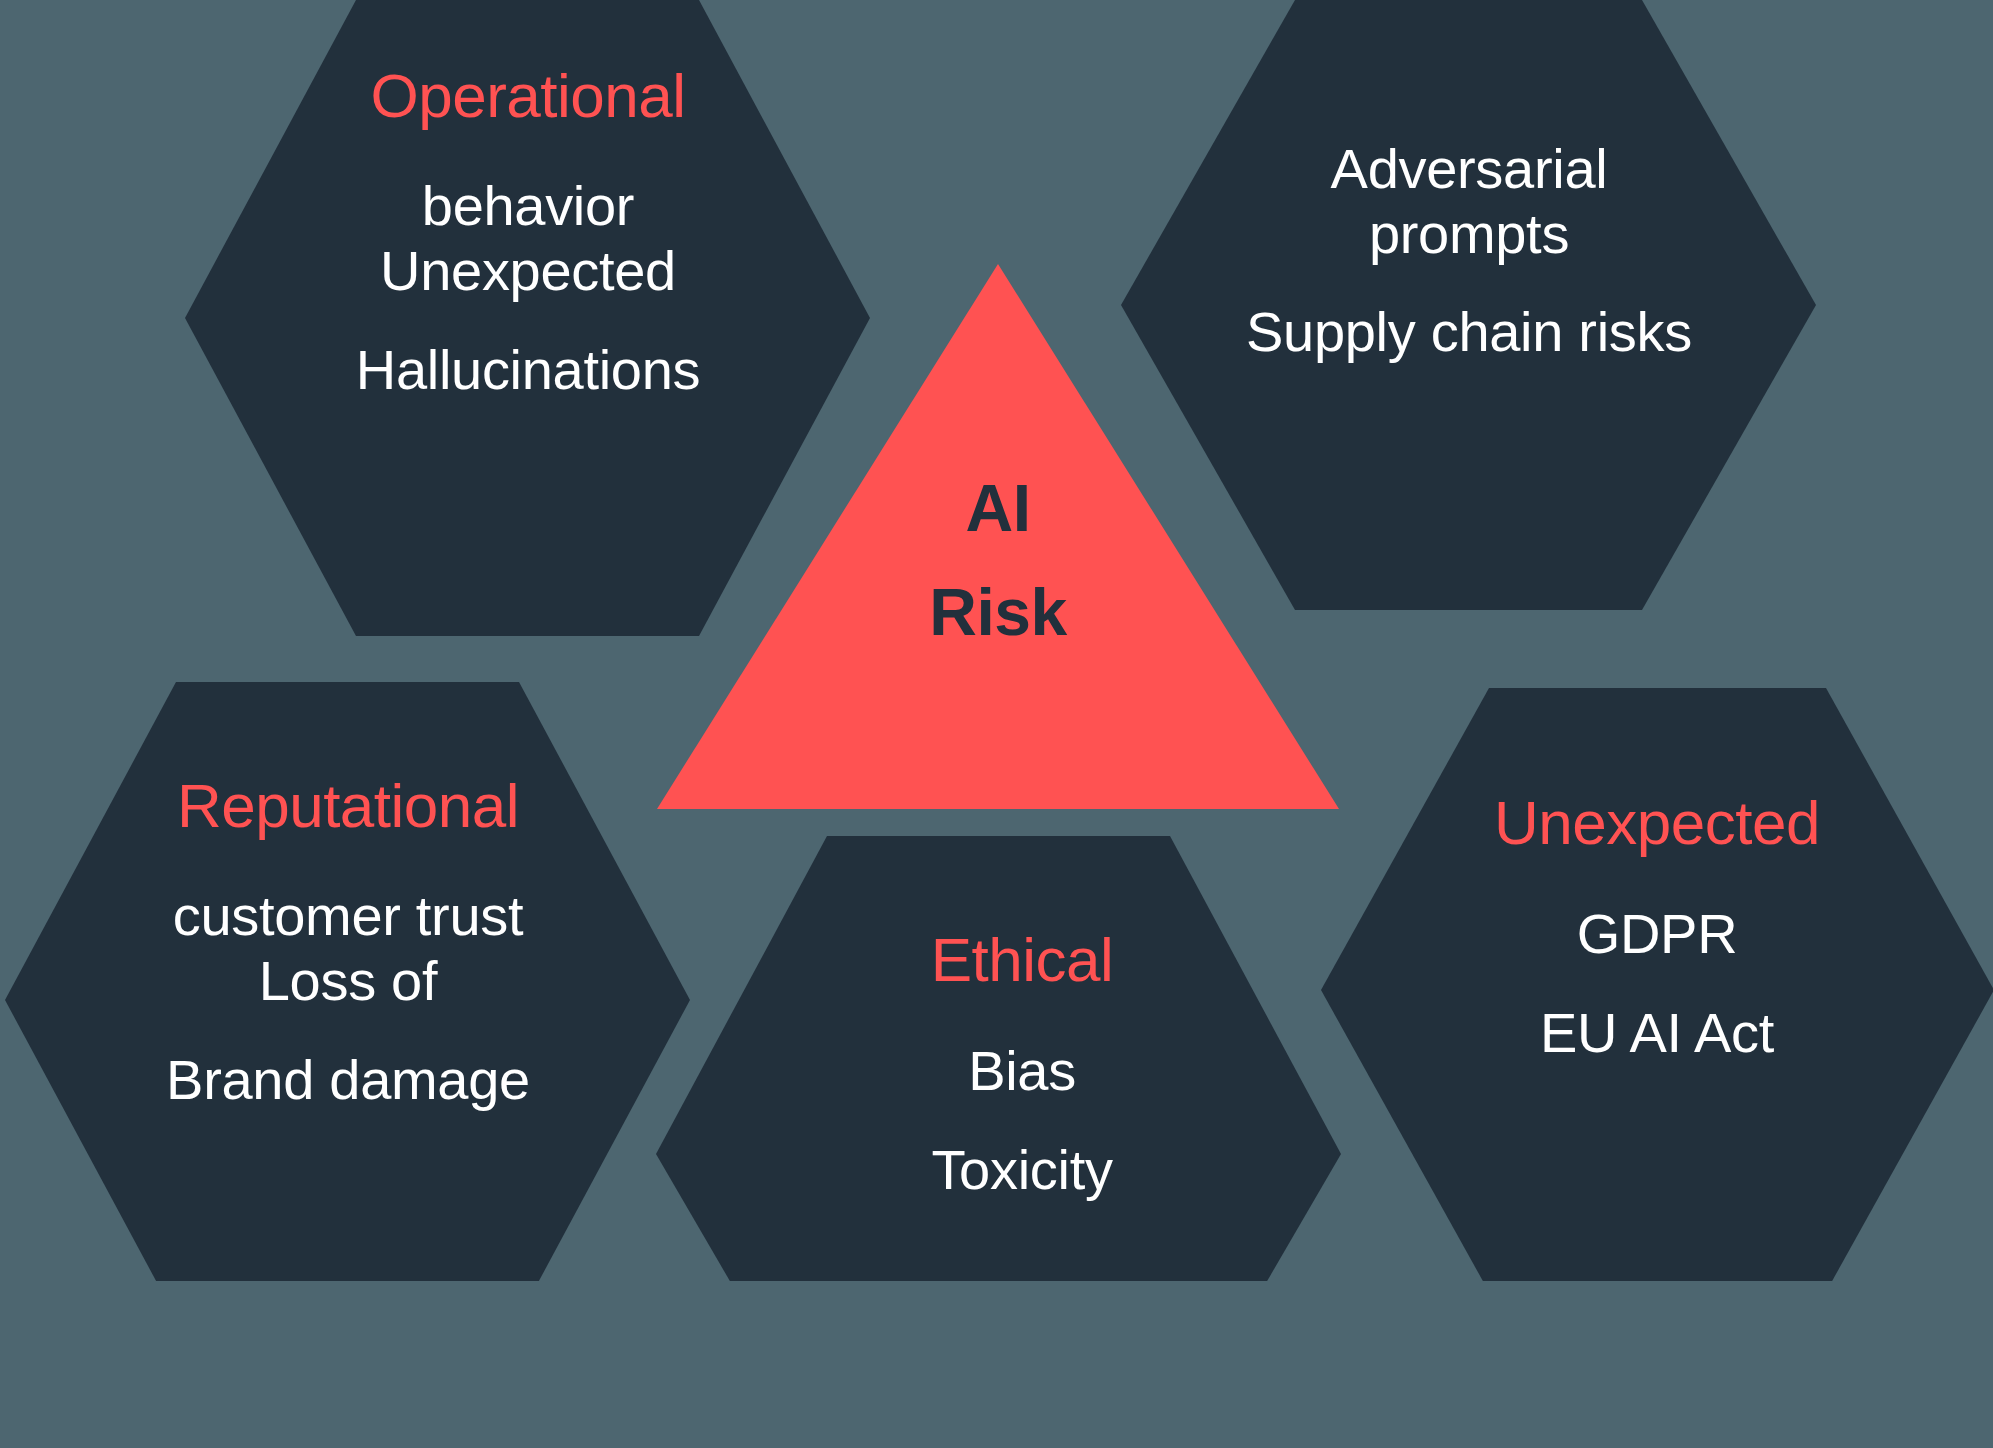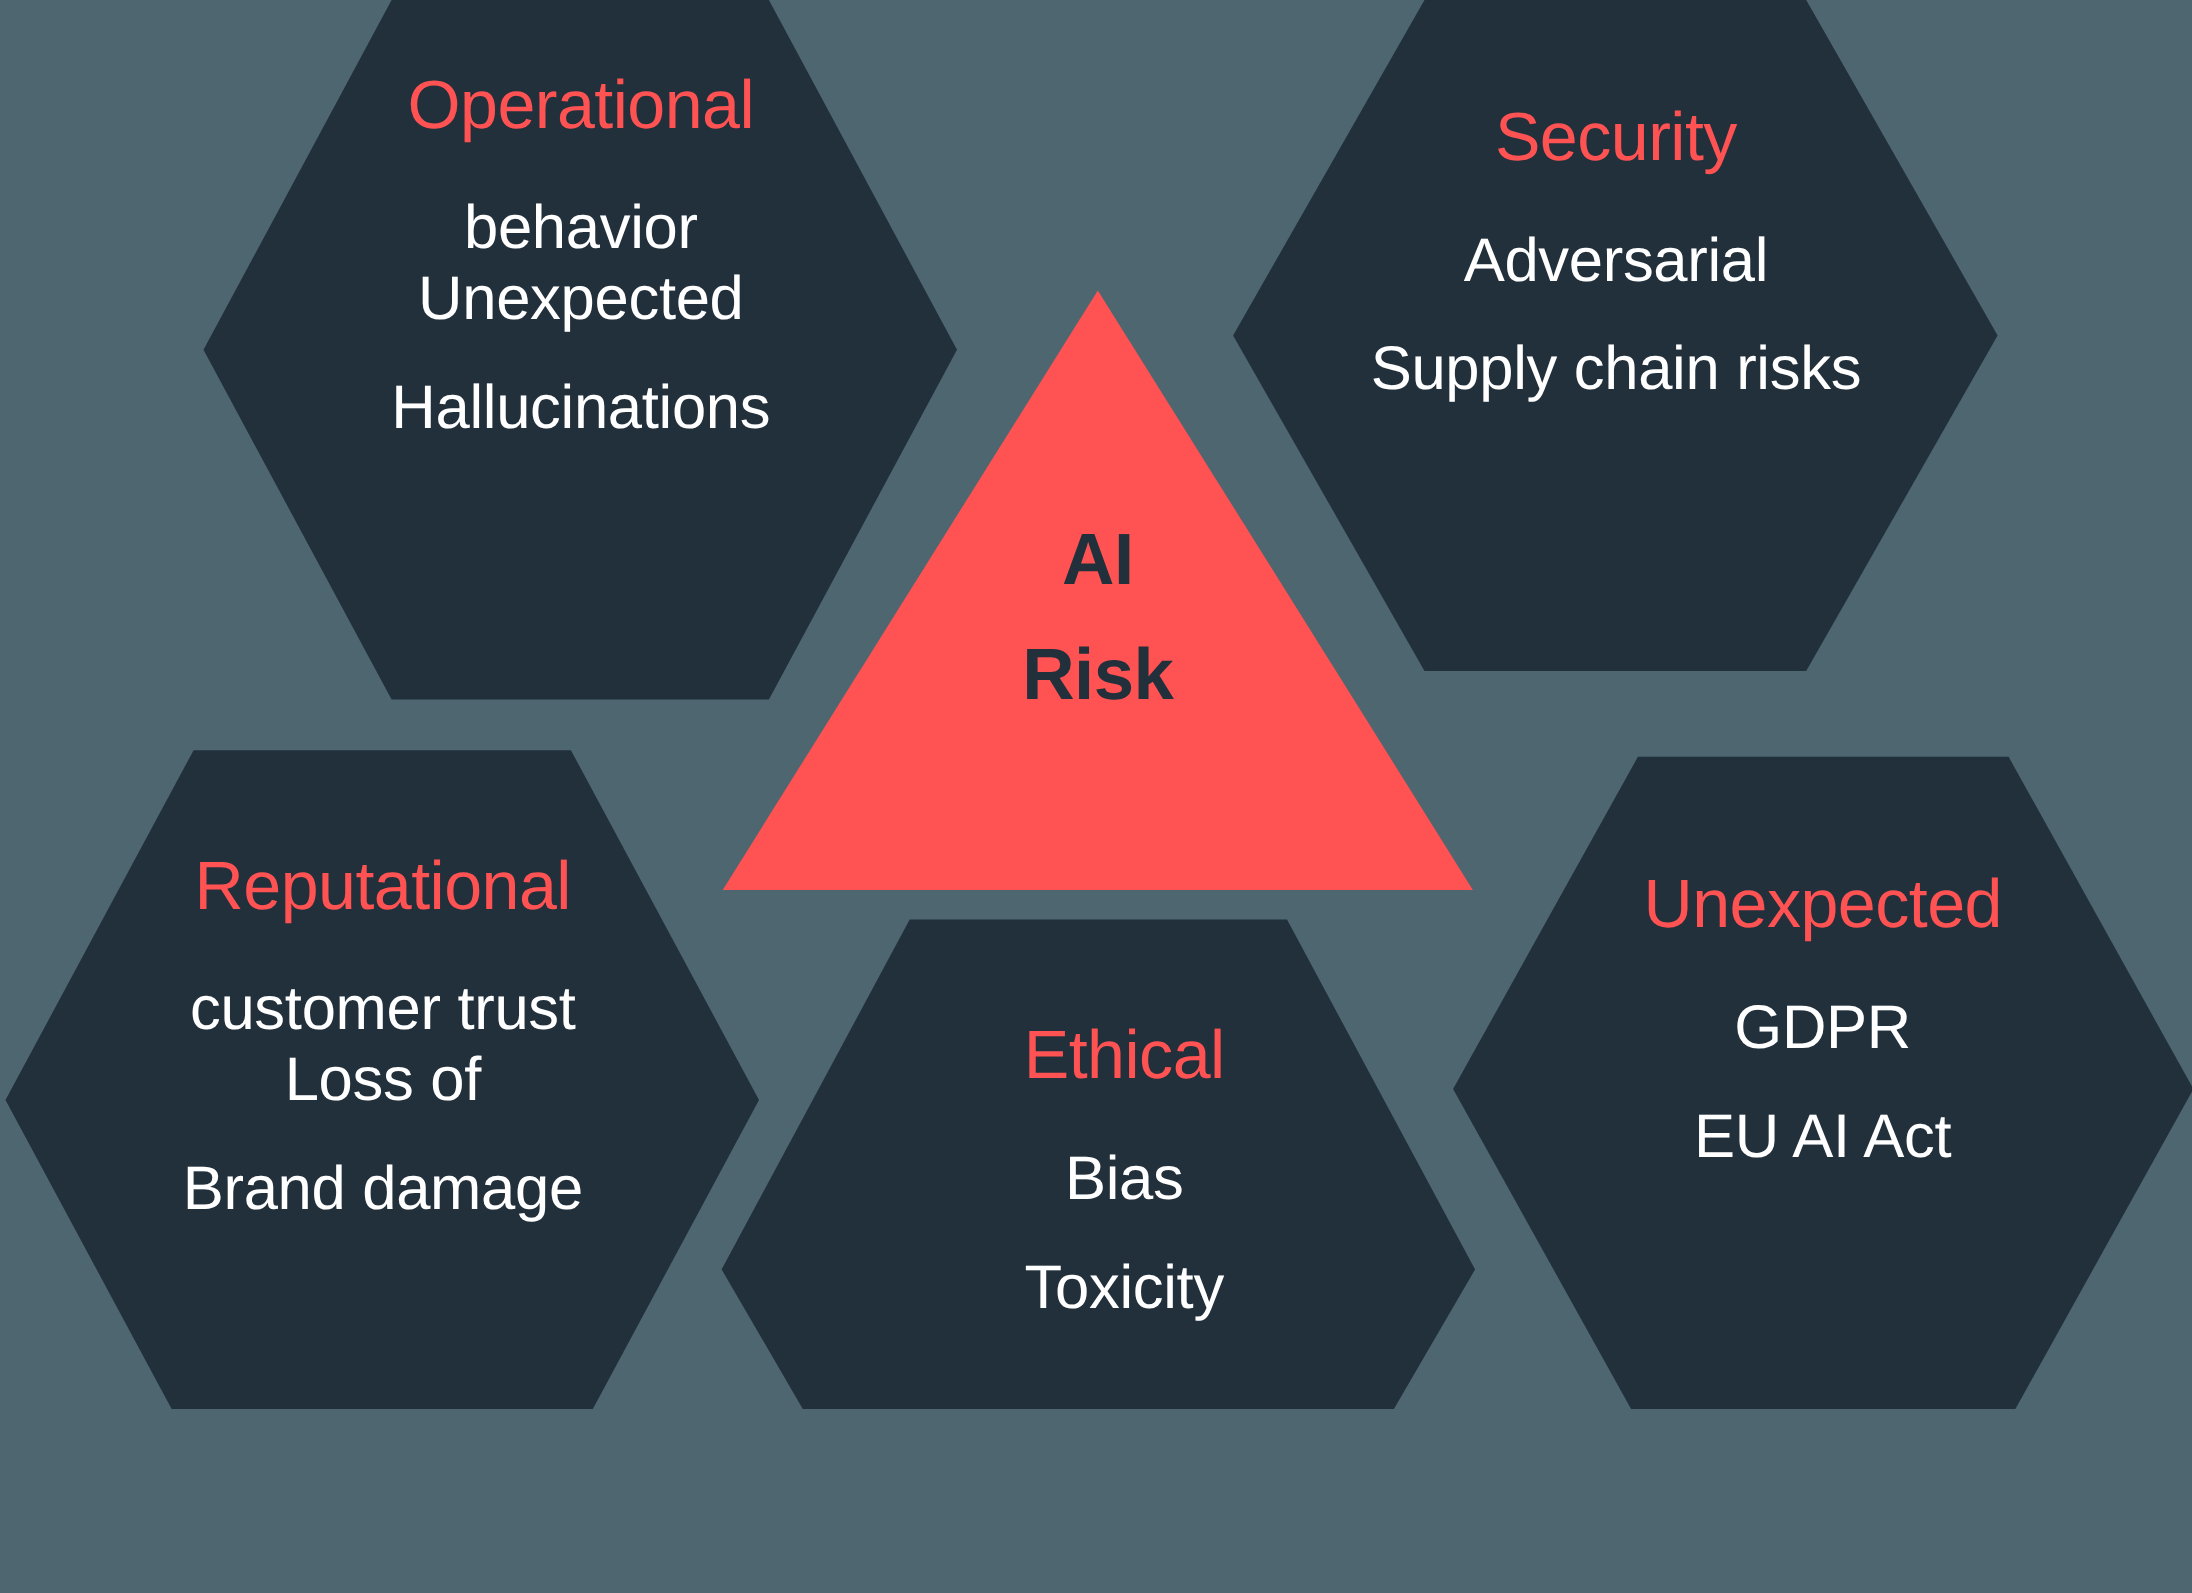--- a/index.html
+++ b/index.html
@@ -119,23 +119,23 @@
       <div class="gap-lg"></div>
       <div class="node-item">behavior</div>
       <div class="node-item">Unexpected</div>
       <div class="gap-md"></div>
       <div class="node-item">Hallucinations</div>
     </div>
   </div>
 
   <div class="node" id="node-security">
     <div class="inner">
-      <div class="node-title">Security</div>
       <div class="gap-lg"></div>
       <div class="node-item">Adversarial</div>
+      <div class="node-item">prompts</div>
       <div class="gap-md"></div>
       <div class="node-item">Supply chain risks</div>
     </div>
   </div>
 
   <div class="node" id="node-reputational">
     <div class="inner">
       <div class="node-title">Reputational</div>
       <div class="gap-lg"></div>
       <div class="node-item">customer trust</div>

